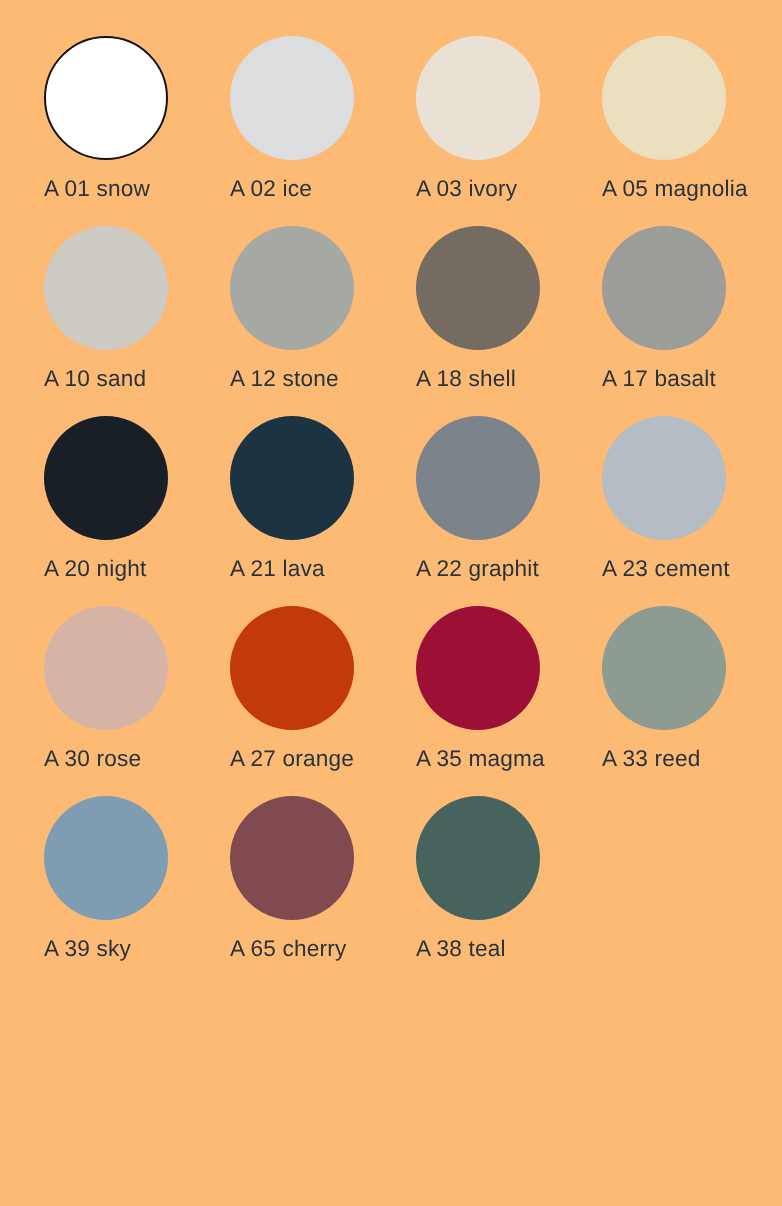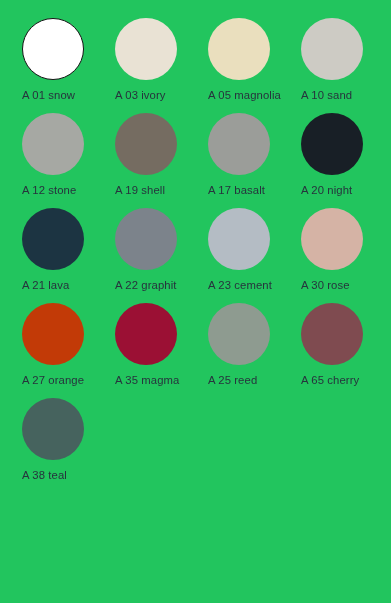--- a/index.html
+++ b/index.html
@@ -12,21 +12,21 @@
     background: #ffffff;
     font-family: "Liberation Sans", sans-serif;
     overflow: hidden;
   }
 
   #palette-sheet {
     width: 391px;
     height: 603px;
     box-sizing: border-box;
     padding: 18px 0 0 0;
-    background: #22c55e;
+    background: #fdba74;
   }
 
   .swatch-grid {
     display: grid;
     grid-template-columns: repeat(4, 93px);
     grid-auto-rows: 95px;
     column-gap: 0px;
     row-gap: 0px;
     padding-left: 22px;
   }
@@ -63,38 +63,42 @@
 </head>
 <body>
 
 <div id="palette-sheet">
   <div class="swatch-grid">
       <div class="swatch-cell">
         <div class="swatch-disc outlined" style="background: rgb(255, 255, 255);"></div>
         <div class="swatch-label">A 01 snow</div>
       </div>
       <div class="swatch-cell">
+        <div class="swatch-disc" style="background: rgb(220, 221, 223);"></div>
+        <div class="swatch-label">A 02 ice</div>
+      </div>
+      <div class="swatch-cell">
         <div class="swatch-disc" style="background: rgb(233, 226, 212);"></div>
         <div class="swatch-label">A 03 ivory</div>
       </div>
       <div class="swatch-cell">
         <div class="swatch-disc" style="background: rgb(234, 223, 190);"></div>
         <div class="swatch-label">A 05 magnolia</div>
       </div>
       <div class="swatch-cell">
         <div class="swatch-disc" style="background: rgb(205, 203, 196);"></div>
         <div class="swatch-label">A 10 sand</div>
       </div>
       <div class="swatch-cell">
         <div class="swatch-disc" style="background: rgb(166, 168, 163);"></div>
         <div class="swatch-label">A 12 stone</div>
       </div>
       <div class="swatch-cell">
         <div class="swatch-disc" style="background: rgb(117, 108, 97);"></div>
-        <div class="swatch-label">A 19 shell</div>
+        <div class="swatch-label">A 18 shell</div>
       </div>
       <div class="swatch-cell">
         <div class="swatch-disc" style="background: rgb(155, 157, 153);"></div>
         <div class="swatch-label">A 17 basalt</div>
       </div>
       <div class="swatch-cell">
         <div class="swatch-disc" style="background: rgb(24, 31, 38);"></div>
         <div class="swatch-label">A 20 night</div>
       </div>
       <div class="swatch-cell">
@@ -116,21 +120,25 @@
       <div class="swatch-cell">
         <div class="swatch-disc" style="background: rgb(194, 58, 7);"></div>
         <div class="swatch-label">A 27 orange</div>
       </div>
       <div class="swatch-cell">
         <div class="swatch-disc" style="background: rgb(155, 16, 52);"></div>
         <div class="swatch-label">A 35 magma</div>
       </div>
       <div class="swatch-cell">
         <div class="swatch-disc" style="background: rgb(142, 155, 144);"></div>
-        <div class="swatch-label">A 25 reed</div>
+        <div class="swatch-label">A 33 reed</div>
+      </div>
+      <div class="swatch-cell">
+        <div class="swatch-disc" style="background: rgb(126, 156, 178);"></div>
+        <div class="swatch-label">A 39 sky</div>
       </div>
       <div class="swatch-cell">
         <div class="swatch-disc" style="background: rgb(127, 75, 80);"></div>
         <div class="swatch-label">A 65 cherry</div>
       </div>
       <div class="swatch-cell">
         <div class="swatch-disc" style="background: rgb(70, 99, 94);"></div>
         <div class="swatch-label">A 38 teal</div>
       </div>
     </div>

